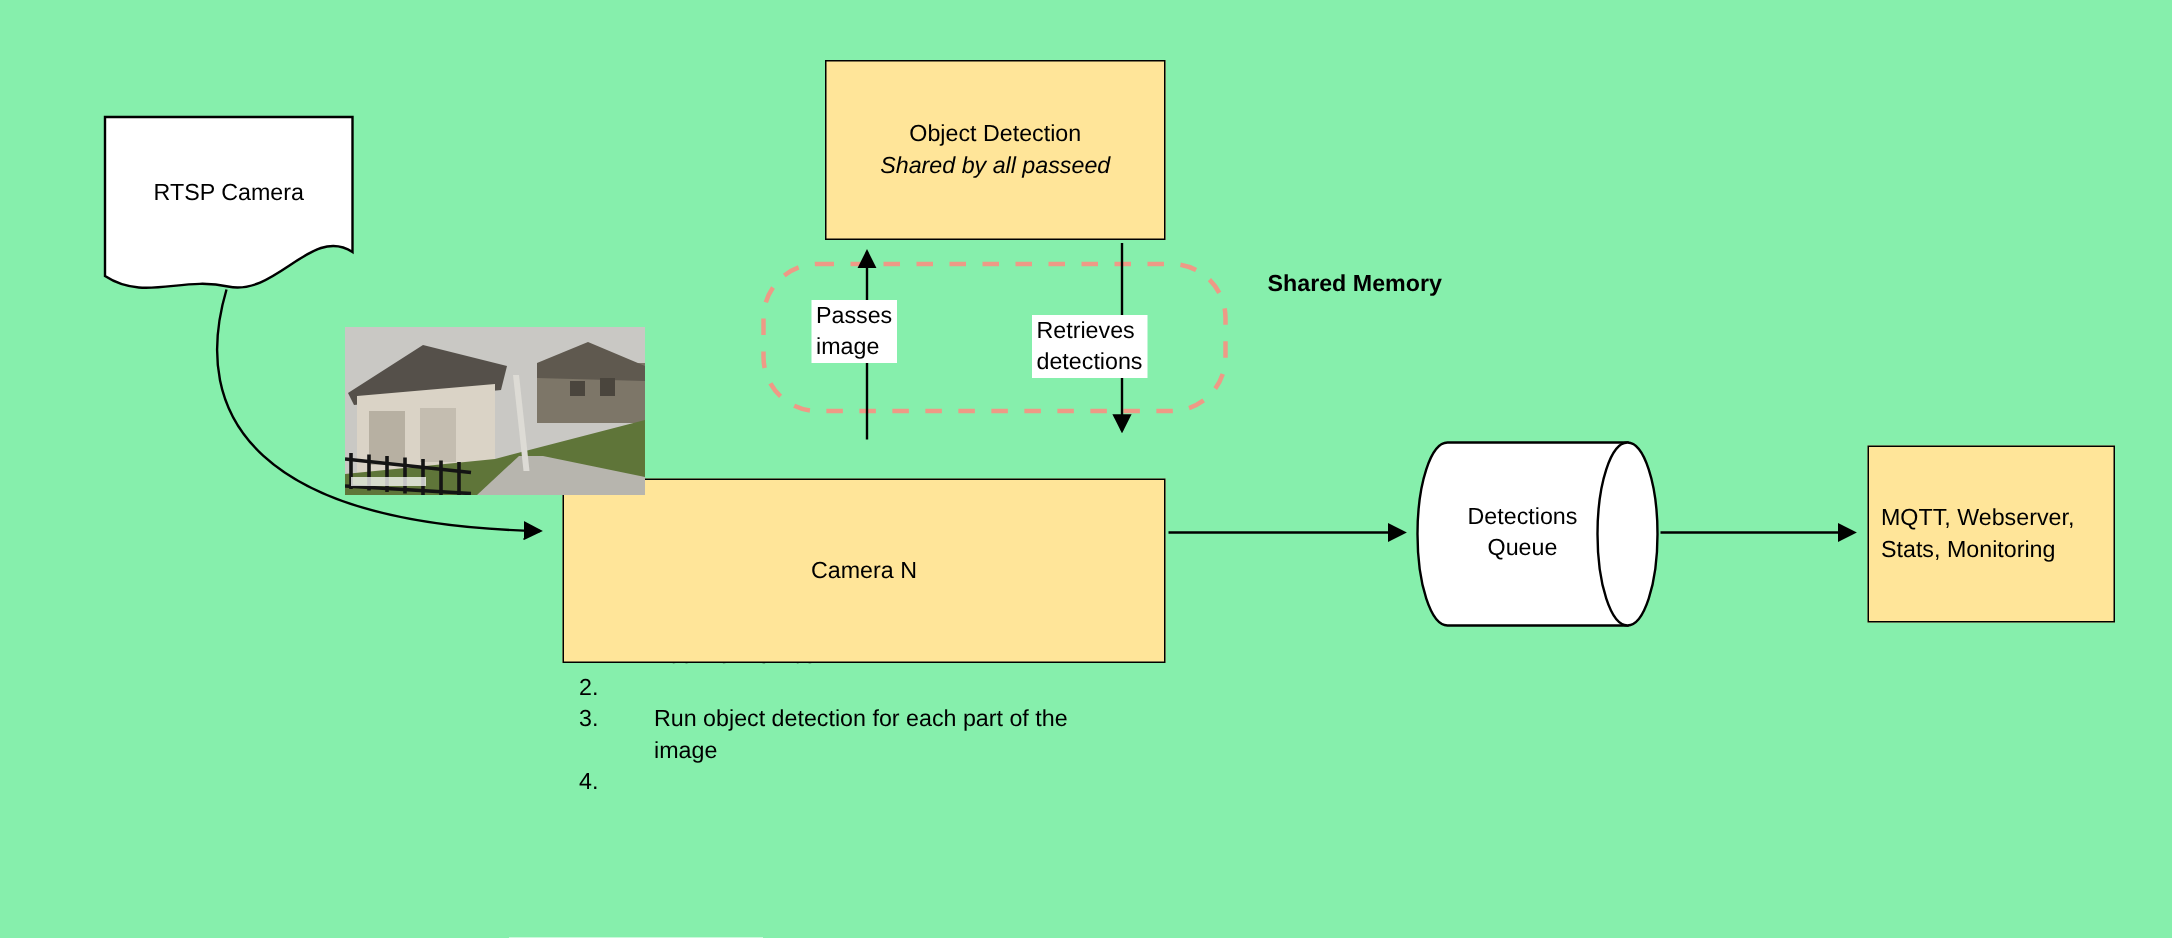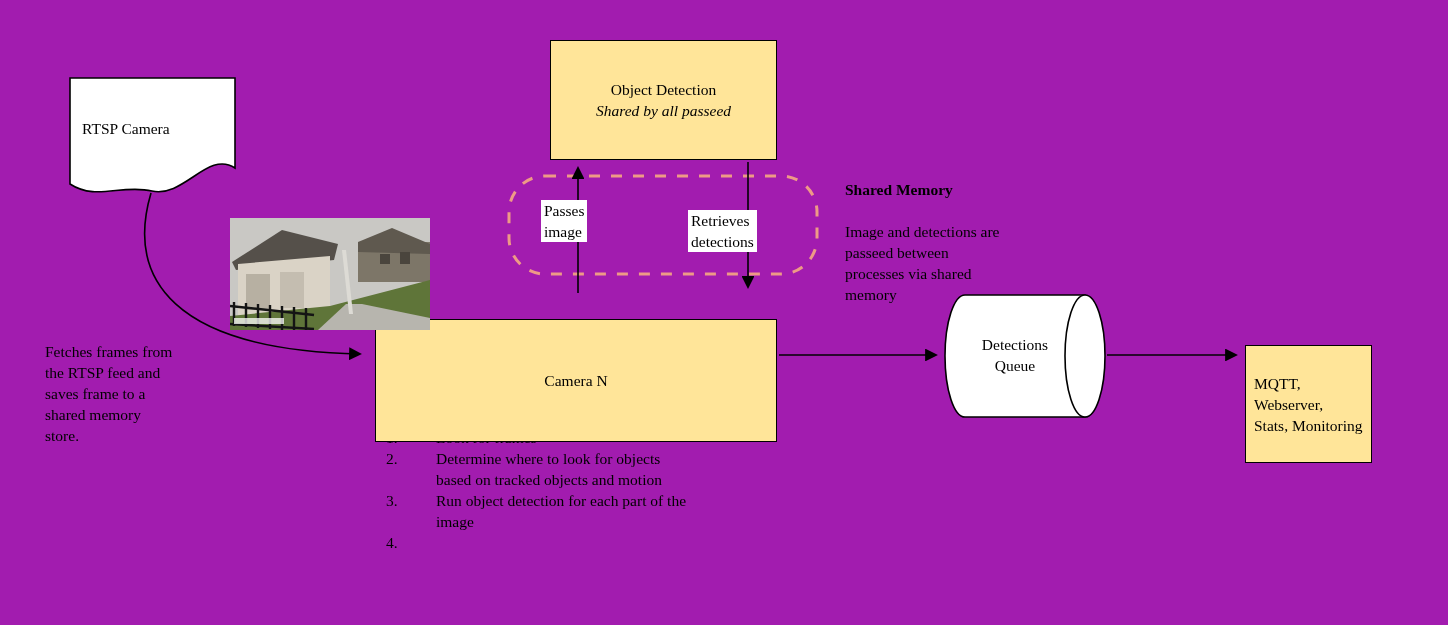--- a/index.html
+++ b/index.html
@@ -1,18 +1,18 @@
 <!DOCTYPE html>
 <html style="--box-fill: #ffe599; --box-stroke: #000000; --dashed-stroke: #ee9a86; --arrow-color: #000000;"><head>
 <meta charset="utf-8">
 <style>
   html, body { margin: 0; padding: 0; background: #ffffff; }
   .canvas {
-    position: relative; width: 1448px; height: 625px; background: #a21caf;
-    font-family: Liberation Serif, serif; color: #000; overflow: hidden;
+    position: relative; width: 1448px; height: 625px; background: #86efac;
+    font-family: Liberation Sans, sans-serif; color: #000; overflow: hidden;
   }
   .box {
     position: absolute; z-index: 1;
     background: var(--box-fill, #ffe599);
     border: 1.5px solid var(--box-stroke, #000);
     box-sizing: border-box;
     display: flex; flex-direction: column; align-items: center; justify-content: center;
     text-align: center; font-size: 15.5px; line-height: 21px;
   }
   .note {
@@ -38,21 +38,21 @@
 
   <div class="box" style="left:550px; top:40px; width:227px; height:120px;">
     <div>Object Detection</div>
     <div style="font-style:italic;">Shared by all passeed</div>
   </div>
 
   <div class="box" style="left:375px; top:295px; width:402px; height:123px;margin-top:24px;">
     <div>Camera N</div>
   </div>
 
-  <div class="box" style="left:1245px; top:297px; width:127px; height:118px; align-items:flex-start; text-align:left; padding-left:8px;margin-top:48px;">
+  <div class="box" style="left:1245px; top:297px; width:165px; height:118px; align-items:flex-start; text-align:left; padding-left:8px;">
     <div class="multiline">MQTT, Webserver,
 Stats, Monitoring</div>
   </div>
 
   <svg class="overlay" width="1448" height="625" viewBox="0 0 1448 625">
     <defs>
       <marker id="arrowhead" viewBox="0 0 10 10" refX="8.5" refY="5" markerWidth="8" markerHeight="8" orient="auto-start-reverse">
         <path d="M0,0 L10,5 L0,10 Z" fill="#000"></path>
       </marker>
     </defs>
@@ -64,21 +64,21 @@
     <path class="shape-outline" d="M 1085 295 L 965 295 A 20 61 0 0 0 965 417 L 1085 417 Z"></path>
     <ellipse class="shape-outline" cx="1085" cy="356" rx="20" ry="61"></ellipse>
 
     <path class="arrow-line" d="M 151 193 C 126 278 172 350 360 354" marker-end="url(#arrowhead)"></path>
     <path class="arrow-line" d="M 578 293 L 578 168" marker-end="url(#arrowhead)"></path>
     <path class="arrow-line" d="M 748 162 L 748 287" marker-end="url(#arrowhead)"></path>
     <path class="arrow-line" d="M 779 355 L 936 355" marker-end="url(#arrowhead)"></path>
     <path class="arrow-line" d="M 1107 355 L 1236 355" marker-end="url(#arrowhead)"></path>
   </svg>
 
-  <div class="note z10" style="left:70px; top:118px; width:165px; padding-left:12px;">RTSP Camera</div>
+  <div class="note z10" style="left:70px; top:118px; width:165px; text-align:center;">RTSP Camera</div>
 
   <div class="photo">
     <svg width="200" height="112" viewBox="0 0 200 112">
       <rect width="200" height="112" fill="#c9c8c4"></rect>
       <rect x="128" y="24" width="72" height="40" fill="#7d7668"></rect>
       <polygon points="128,24 162,10 200,26 200,36 128,34" fill="#5f594f"></polygon>
       <rect x="150" y="36" width="10" height="10" fill="#4a453d"></rect>
       <rect x="170" y="34" width="10" height="12" fill="#4a453d"></rect>
       <polygon points="2,44 52,12 108,26 104,42 6,52" fill="#55504a"></polygon>
       <polygon points="8,46 100,38 100,92 8,98" fill="#dad3c6"></polygon>
@@ -95,49 +95,38 @@
         <line x1="28" y1="86" x2="28" y2="110"></line>
         <line x1="40" y1="87" x2="40" y2="111"></line>
         <line x1="52" y1="88" x2="52" y2="112"></line>
         <line x1="64" y1="89" x2="64" y2="112"></line>
         <line x1="76" y1="90" x2="76" y2="112"></line>
       </g>
       <rect x="4" y="100" width="50" height="6" fill="#ffffff" opacity="0.75"></rect>
     </svg>
   </div>
 
-  <div class="note" style="left:45px; top:341px; width:195px;">Fetches frames from
-the RTSP feed and
-saves frame to a
-shared memory
-store.</div>
 
   <div class="note z10 label-bg" style="left:541px; top:200px;">Passes
 image</div>
 
   <div class="note z10 label-bg" style="left:671px; top:210px;margin-left:17px;">Retrieves
 detections</div>
 
   <div class="note" style="left:845px; top:158px; width:225px;">
     <div style="font-weight:bold;">Shared Memory</div>
-    <div class="multiline">Image and detections are
-passeed between
-processes via shared
-memory</div>
   </div>
 
   <div class="steps">
     <div class="step">
       <div class="num">1.</div>
       <div class="txt">Look for frames</div>
     </div>
     <div class="step">
       <div class="num">2.</div>
-      <div class="txt">Determine where to look for objects
-based on tracked objects and motion</div>
     </div>
     <div class="step">
       <div class="num">3.</div>
       <div class="txt">Run object detection for each part of the
 image</div>
     </div>
     <div class="step">
       <div class="num">4.</div>
     </div>
   </div>

